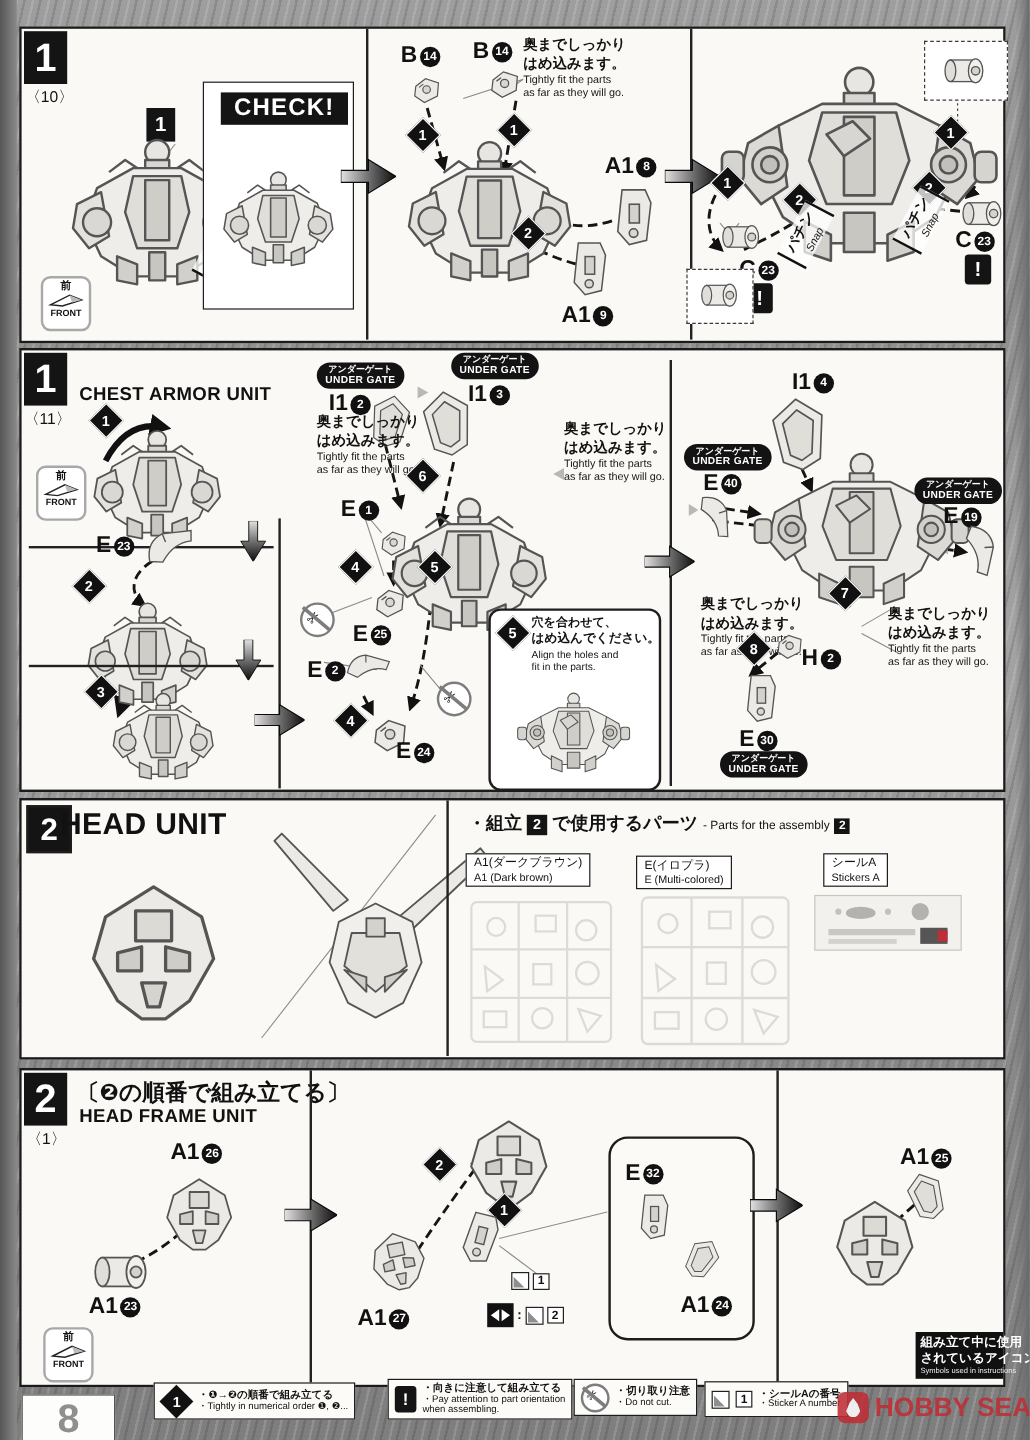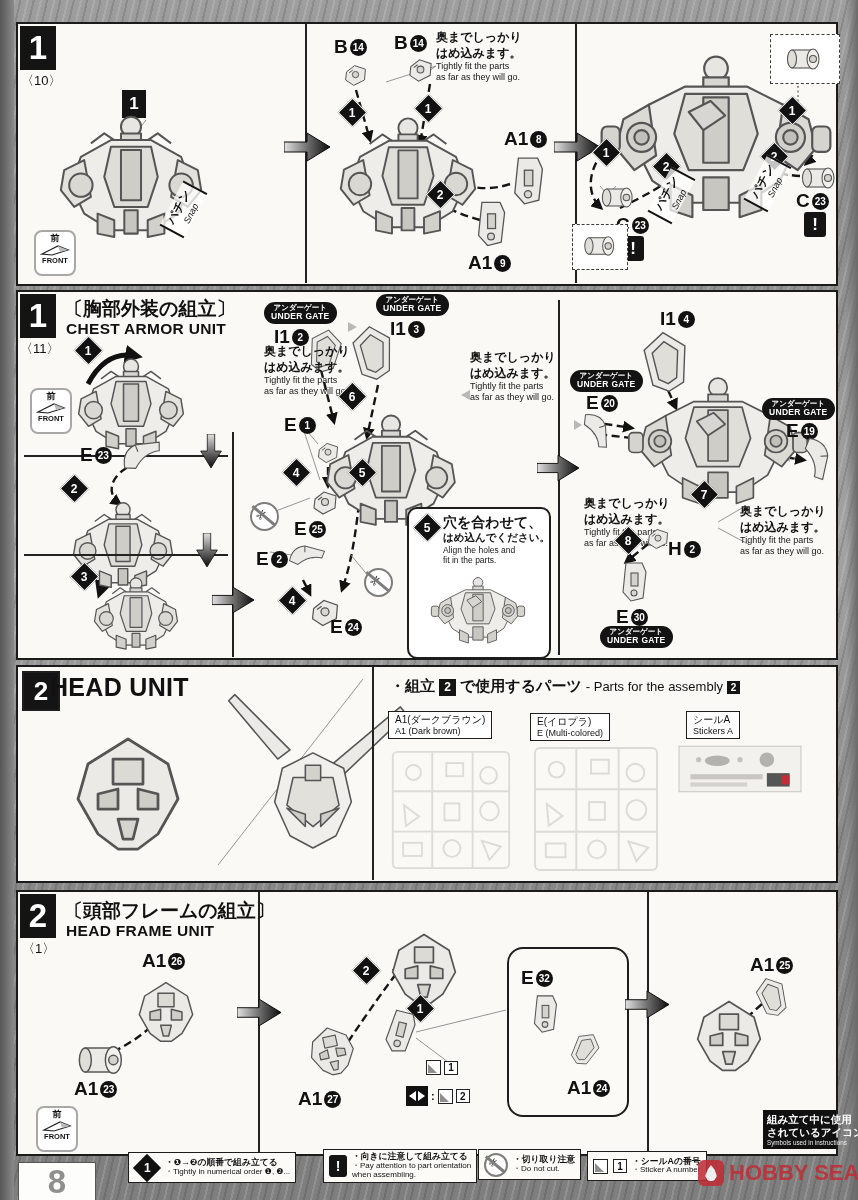--- a/index.html
+++ b/index.html
@@ -274,20 +274,26 @@
     </div>
     <div class="front" style="left:16px;top:206px">
       <span class="fj">前</span>
       <svg width="30" height="12" viewBox="0 0 30 12">
           <path d="M2 10 L18 2 L28 6 L12 11 Z" fill="#fff" stroke="#222" stroke-width="1.2"></path>
           <path d="M18 2 L28 6 L20 8 Z" fill="#bbb"></path>
         </svg>
       <span class="fe">FRONT</span>
     </div>
 
+    <div class="abs" style="left:151px;top:44px;width:124px;height:188px;border:1.8px solid #1d1d1d;background:#fff">
+      <div class="check" style="left:14px;top:8px">CHECK!</div>
+      <svg class="ill" style="left:8px;top:54px" width="108" height="124">
+          <use href="#mechachest" width="108" height="124"></use>
+        </svg>
+    </div>
     <div class="vline" style="left:287px;top:0;height:259px"></div>
 
     <svg class="barr" style="left:266px;top:106px" width="46" height="34">
         <use href="#bigarrow"></use>
       </svg>
     <div class="pl" style="left:316px;top:12px">
       <span>B</span>
         <span class="cn">14</span>
       </div>
     <div class="pl" style="left:376px;top:8px">
@@ -407,21 +413,20 @@
       <path class="dash" d="M744,162 L786,168"></path>
       <path class="dash" d="M690,214 L678,192"></path>
       <path class="dash" d="M630,252 L608,270"></path>
       <path class="thin" d="M700,230 L724,216 M700,236 L730,252"></path>
       <path d="M330,30 l9 5 l-9 5 z M452,98 l-9 5 l9 5 z M556,128 l8 5 l-8 5 z M772,160 l-8 5 l8 5 z M596,278 l8 -6 M640,278 l-8 -6" fill="#b8b8b8" stroke="none"></path>
     </svg>
     <div class="stepnum" style="left:2px;top:2px">
         <span>1</span>
       </div>
     <div class="stepsub" style="left:2px;top:48px">〈11〉</div>
-    <div class="tjp" style="left:46px;top:4px">〔胸部外装の組立〕</div>
     <div class="ten" style="left:48px;top:28px">CHEST ARMOR UNIT</div>
 
     <div class="dia" style="left:60px;top:48px">
         <i>1</i>
       </div>
     <svg class="ill" style="left:38px;top:62px" width="150" height="106">
         <use href="#mechachest" width="150" height="106"></use>
       </svg>
     <div class="front" style="left:12px;top:96px">
       <span class="fj">前</span>
@@ -541,21 +546,21 @@
       <span>E</span>
         <span class="cn">24</span>
       </div>
     <div class="nocut" style="left:346px;top:276px"></div>
 
     <div class="abox" style="left:389px;top:215px;width:140px;height:148px">
       <div class="dia" style="left:8px;top:8px">
           <i>5</i>
         </div>
       <div class="co" style="left:34px;top:4px">
-        <span class="j" style="font-size:14px">穴を合わせて、</span>
+        <span class="j" style="font-size:10px">穴を合わせて、</span>
         <span class="j" style="font-size:10.5px">はめ込んでください。</span>
         <span class="e" style="font-size:8.5px">Align the holes and</span>
         <span class="e" style="font-size:8.5px">fit in the parts.</span>
         </div>
       <svg class="ill" style="left:8px;top:66px" width="122" height="74">
           <use href="#mechachest2" width="122" height="74"></use>
         </svg>
     </div>
     <div class="vline" style="left:540px;top:8px;height:355px"></div>
     <svg class="barr" style="left:519px;top:160px" width="42" height="32">
@@ -568,21 +573,21 @@
       </div>
     <svg class="ill" style="left:622px;top:38px;transform:rotate(-6deg)" width="52" height="64">
         <use href="#plate" width="52" height="64"></use>
       </svg>
     <div class="ug" style="left:552px;top:78px">
       <span class="j">アンダーゲート</span>
       <span class="e">UNDER GATE</span>
       </div>
     <div class="pl" style="left:568px;top:100px">
       <span>E</span>
-        <span class="cn">20</span>
+        <span class="cn">40</span>
       </div>
     <svg class="ill" style="left:556px;top:124px;transform:rotate(80deg)" width="44" height="30">
         <use href="#partU" width="44" height="30"></use>
       </svg>
     <svg class="ill" style="left:608px;top:64px" width="184" height="176">
         <use href="#mechachest2" width="184" height="176"></use>
       </svg>
     <div class="ug" style="left:744px;top:106px">
       <span class="j">アンダーゲート</span>
       <span class="e">UNDER GATE</span>
@@ -644,21 +649,21 @@
         <use href="#headframe" width="160" height="150"></use>
       </svg>
     <svg class="ill" style="left:180px;top:12px" width="230" height="200">
         <use href="#headvfin" width="230" height="200"></use>
       </svg>
     <div class="vline" style="left:354px;top:0;height:213px"></div>
     <div class="introrow" style="left:372px;top:10px">
       <span style="font-size:15px;font-weight:bold">・組立</span>
       <span class="bbox" style="width:17px;height:17px;font-size:12px">2</span>
       <span style="font-size:15px;font-weight:bold">で使用するパーツ</span>
-      <span style="font-size:13px">- Parts for the assembly</span>
+      <span style="font-size:10px">- Parts for the assembly</span>
       <span class="bbox" style="width:13px;height:13px;font-size:10px">2</span>
     </div>
     <div class="plabel" style="left:370px;top:44px">
       <span class="j">A1(ダークブラウン)</span>
       <span class="e">A1 (Dark brown)</span>
       </div>
     <div class="plabel" style="left:512px;top:46px">
       <span class="j">E(イロプラ)</span>
       <span class="e">E (Multi-colored)</span>
       </div>
@@ -684,21 +689,21 @@
       <path class="dash" d="M330,150 C350,120 368,95 384,74"></path>
       <path class="dash" d="M390,128 C403,115 413,102 420,90"></path>
       <path class="thin" d="M398,140 L488,118 M398,146 L438,176"></path>
       <path class="dash" d="M566,164 C554,152 544,142 534,130"></path>
       <path class="dash" d="M744,112 C728,126 716,138 706,148"></path>
     </svg>
     <div class="stepnum" style="left:2px;top:2px">
         <span>2</span>
       </div>
     <div class="stepsub" style="left:4px;top:48px">〈1〉</div>
-    <div class="tjp" style="left:46px;top:6px">〔頭部フレームの組立〕</div>
+    <div class="tjp" style="left:46px;top:6px">〔❷の順番で組み立てる〕</div>
     <div class="ten" style="left:48px;top:30px">HEAD FRAME UNIT</div>
 
     <div class="pl" style="left:124px;top:58px">
       <span>A1</span>
         <span class="cn">26</span>
       </div>
     <svg class="ill" style="left:102px;top:80px" width="92" height="80">
         <use href="#headframe" width="92" height="80"></use>
       </svg>
     <svg class="ill" style="left:58px;top:152px" width="48" height="32">

